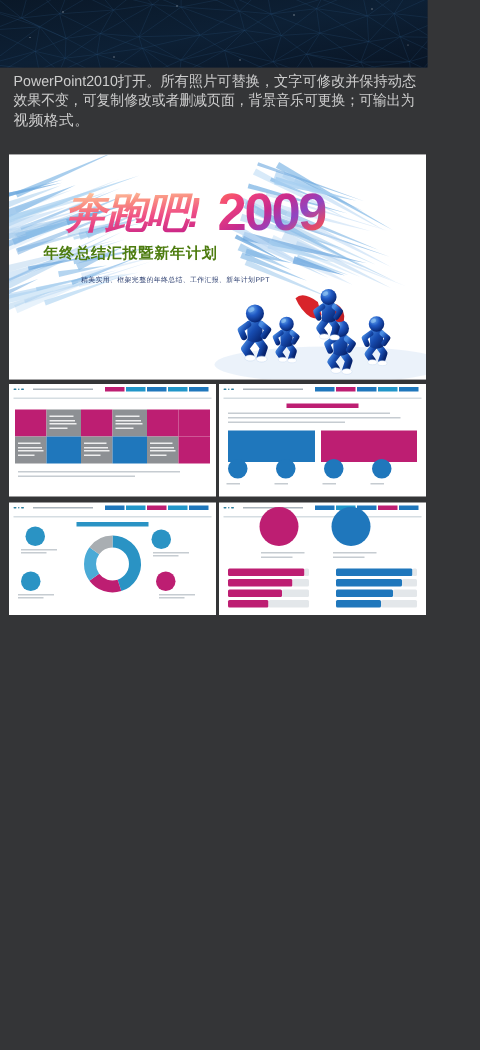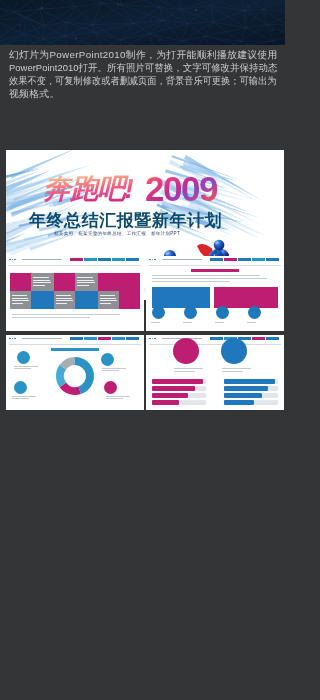--- a/index.html
+++ b/index.html
@@ -21,34 +21,34 @@
   
   .desc{position:absolute;left:9px;top:48px;width:278px;}
   .desc div{font-size:9.8px;line-height:13px;color:#cdcdcd;white-space:nowrap;height:13px;transform-origin:0 50%;}
   .desc div.l0{letter-spacing:0.32px;}
   .desc div.l1{letter-spacing:0px;transform:scaleX(0.967);}
   .desc div.l2{letter-spacing:0px;transform:scaleX(0.941);}
   .desc div.l3{letter-spacing:0.32px;}
 
   
   .sheet{position:absolute;left:6px;top:103px;width:278px;height:589px;}
-  .slide{position:absolute;background:#fff;overflow:hidden;margin-top:47px;}
+  .slide{position:absolute;background:#fff;overflow:hidden;}
 
   
   #cover{left:0;top:0;width:278px;height:150px;background:#fff;}
   #cover .bg{position:absolute;left:0;top:0;}
   .cv-head{position:absolute;left:37px;top:25px;font-size:28px;font-weight:bold;font-style:italic;
      line-height:28px;letter-spacing:-0.8px;z-index:3;
      background:linear-gradient(175deg,#ffd2a5 0%,#f98a80 30%,#ef4f86 58%,#c41f87 100%);
      -webkit-background-clip:text;background-clip:text;color:transparent;
      text-shadow:0 0 0 rgba(0,0,0,0);}
   .cv-year{position:absolute;left:139px;top:21px;font-size:35px;font-weight:bold;line-height:36px;letter-spacing:-1.5px;z-index:3;
      background:linear-gradient(150deg,#ff7a4f 0%,#f0417c 22%,#c72b8e 45%,#8e46c3 64%,#e0486e 82%,#f06a3e 100%);
      -webkit-background-clip:text;background-clip:text;color:transparent;}
-  .cv-sub{position:absolute;left:23px;top:59px;font-size:17px;font-weight:bold;color:#0c4a6e;letter-spacing:0.55px;z-index:3;white-space:nowrap;}
+  .cv-sub{position:absolute;left:23px;top:59px;font-size:10px;font-weight:bold;color:#4d7c0f;letter-spacing:0.55px;z-index:3;white-space:nowrap;}
   .cv-tag{position:absolute;left:48px;top:81px;font-size:4.6px;color:#2d3f70;letter-spacing:0.25px;z-index:3;white-space:nowrap;}
 
   
   .sl{position:absolute;background:#fff;overflow:hidden;}
   .tile{position:absolute;}
   .cir{position:absolute;border-radius:50%;}
   .sl .hdl{position:absolute;background:#d5dde2;}
   .sl .d{position:absolute;border-radius:50%;background:#2f7f9e;}
   .sl .tb{position:absolute;}
   .sl .tl{position:absolute;background:#aab4bc;}
@@ -79,21 +79,20 @@
         <circle cx="76" cy="38" r="0.45"></circle>
           <circle cx="160" cy="40" r="0.45"></circle>
         <circle cx="20" cy="25" r="0.4"></circle>
           <circle cx="272" cy="30" r="0.4"></circle>
       </g>
     </svg>
   </div>
 
 
   <div class="desc">
-    <div class="l0">幻灯片为PowerPoint2010制作，为打开能顺利播放建议使用</div>
     <div class="l1">PowerPoint2010打开。所有照片可替换，文字可修改并保持动态</div>
     <div class="l2">效果不变，可复制修改或者删减页面，背景音乐可更换；可输出为</div>
     <div class="l3">视频格式。</div>
   </div>
 
   <div class="sheet">
     <div class="slide" id="cover">
       <svg class="bg" width="278" height="150" viewBox="0 0 278 150">
         <defs>
           <radialGradient id="figh" cx="34%" cy="26%" r="78%">

